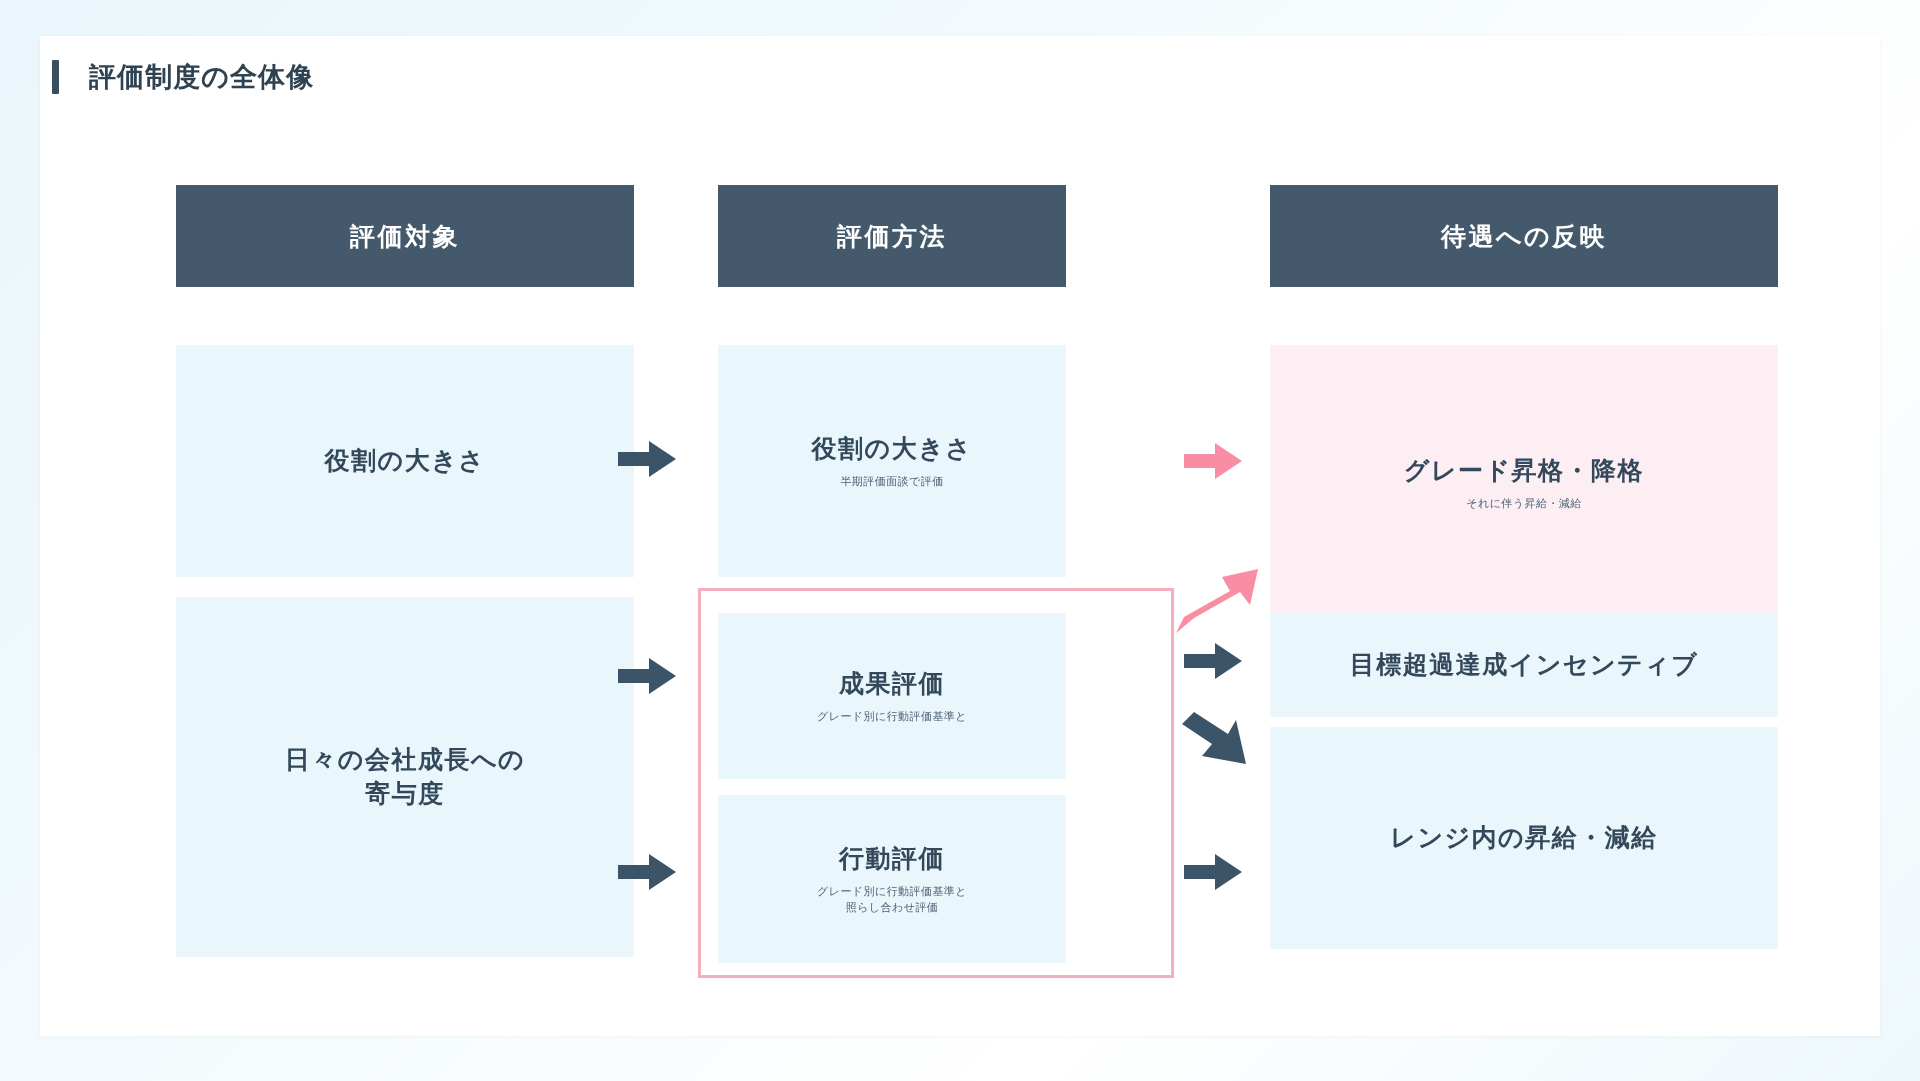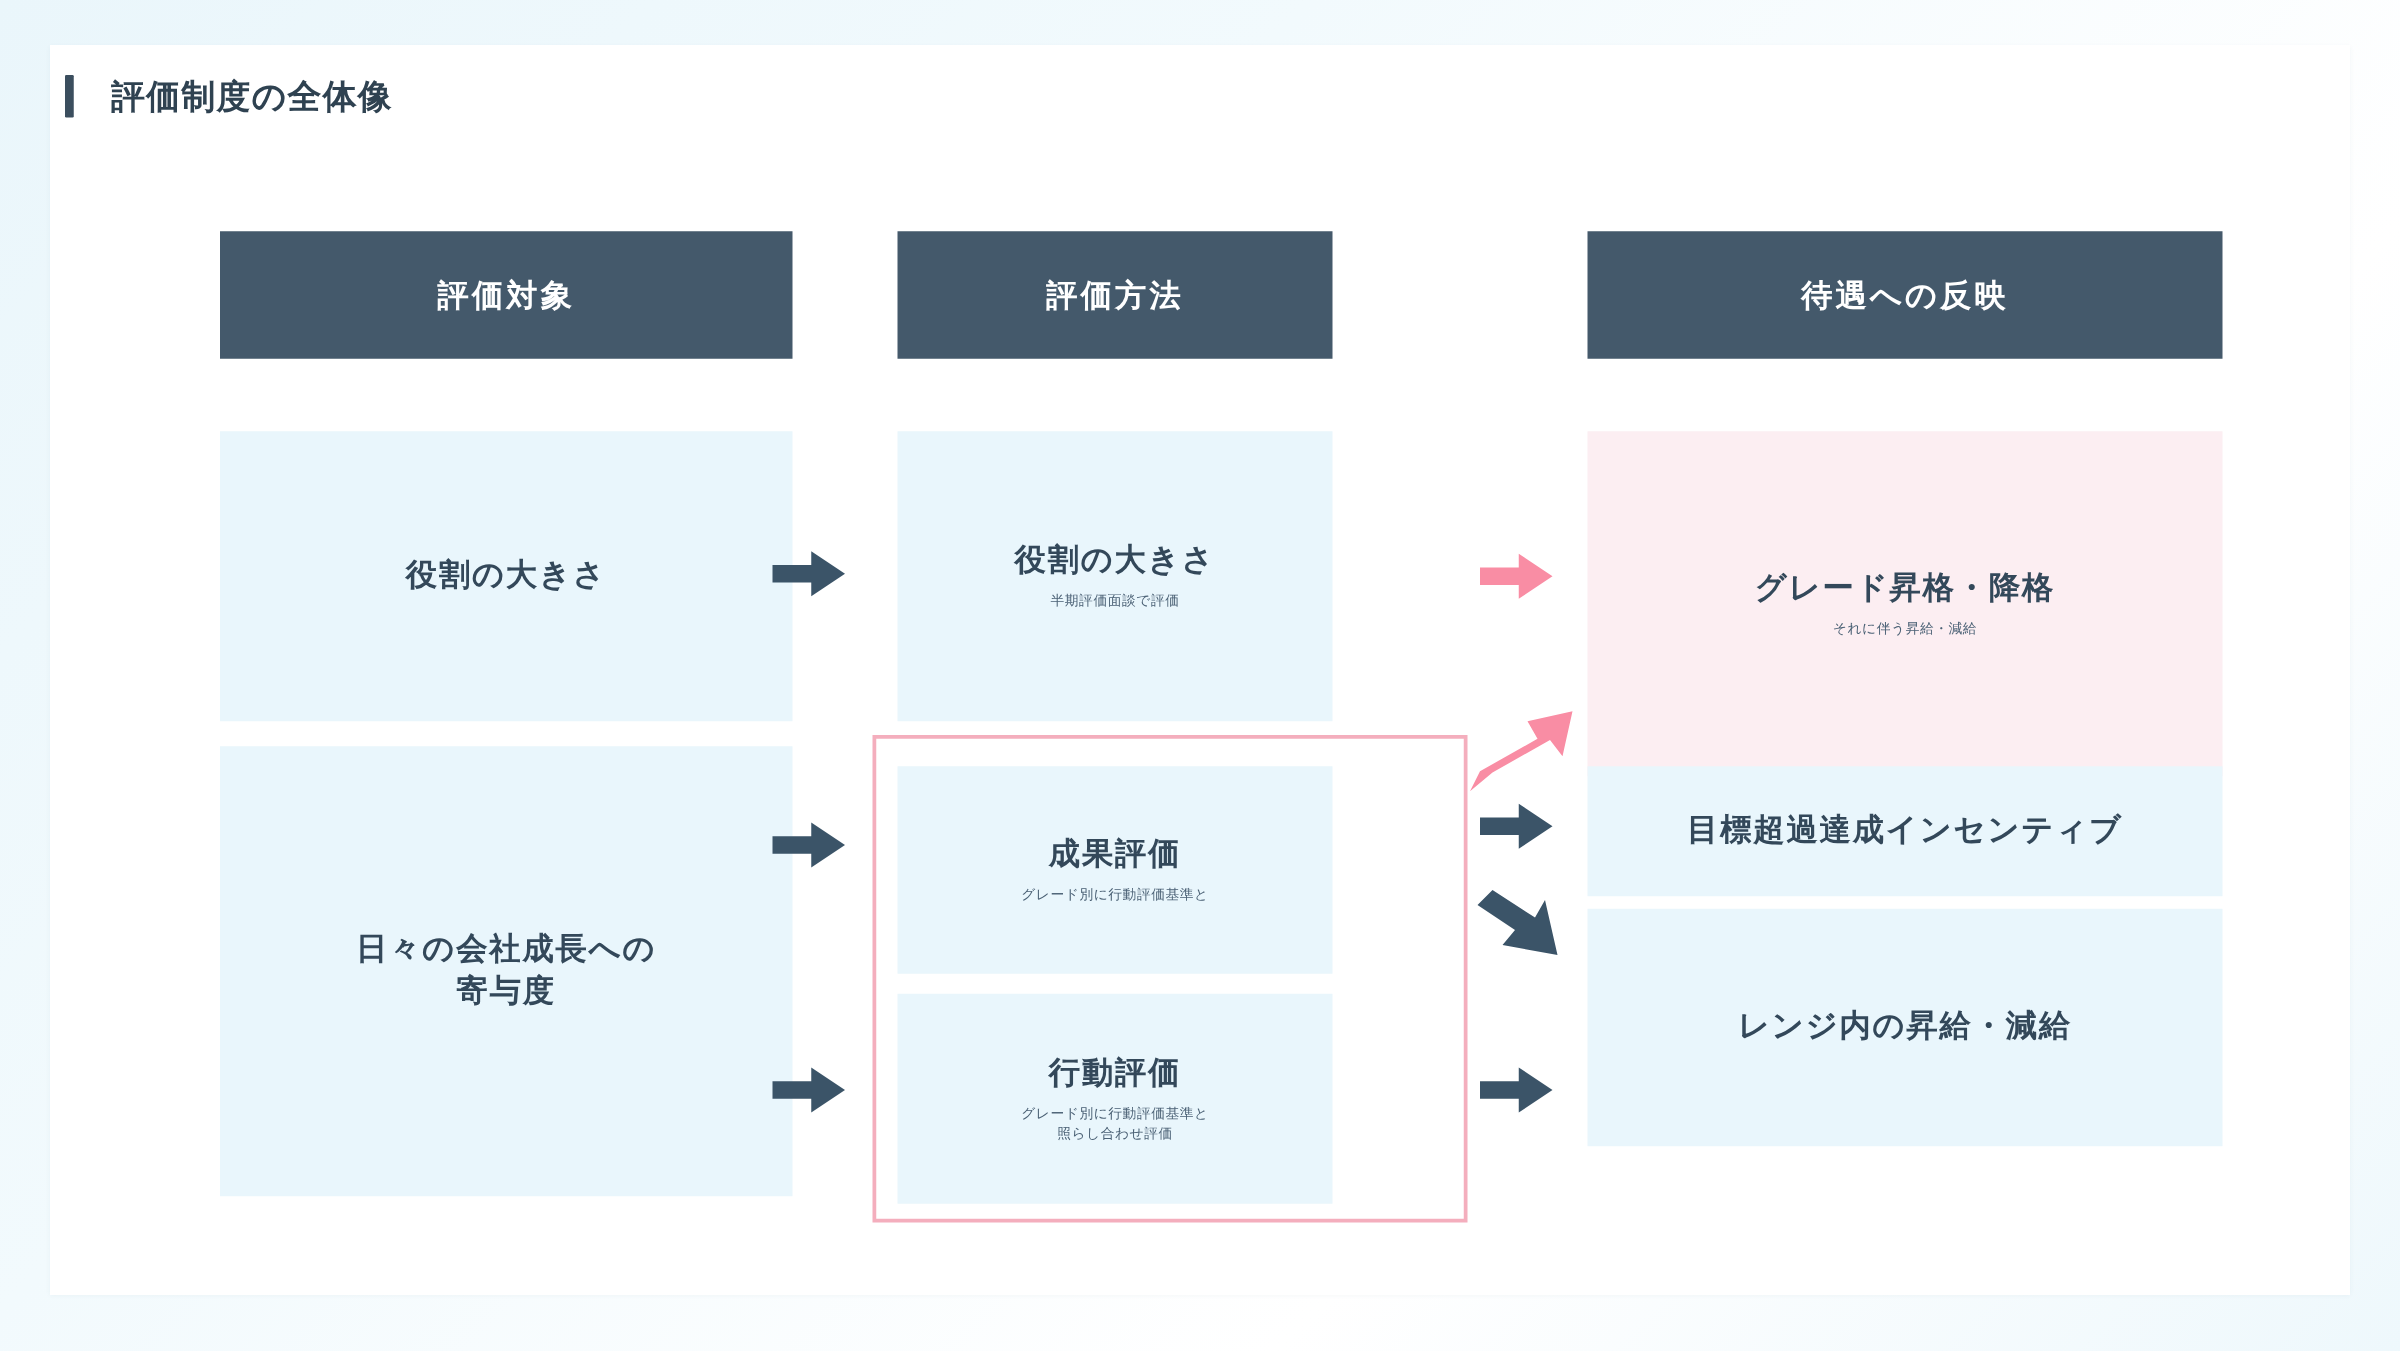--- a/index.html
+++ b/index.html
@@ -169,21 +169,21 @@
 
   <div class="cell c3 pink" style="top:345px; height:276px;">
     <div class="cell-title">グレード昇格・降格</div>
     <div class="cell-sub">それに伴う昇給・減給</div>
   </div>
 
   <div class="cell c3" style="top:613px; height:104px;">
     <div class="cell-title">目標超過達成インセンティブ</div>
   </div>
 
-  <div class="cell c3" style="top:727px; height:190px;">
+  <div class="cell c3" style="top:727px; height:222px;">
     <div class="cell-title">レンジ内の昇給・減給</div>
   </div>
 
   <svg class="arrow" style="left:616px; top:438px;" viewBox="0 0 62 42">
     <path d="M2 14 H33 V3 L60 21 L33 39 V28 H2 Z" fill="#3b5468"></path>
   </svg>
 
   <svg class="arrow" style="left:616px; top:655px;" viewBox="0 0 62 42">
     <path d="M2 14 H33 V3 L60 21 L33 39 V28 H2 Z" fill="#3b5468"></path>
   </svg>

